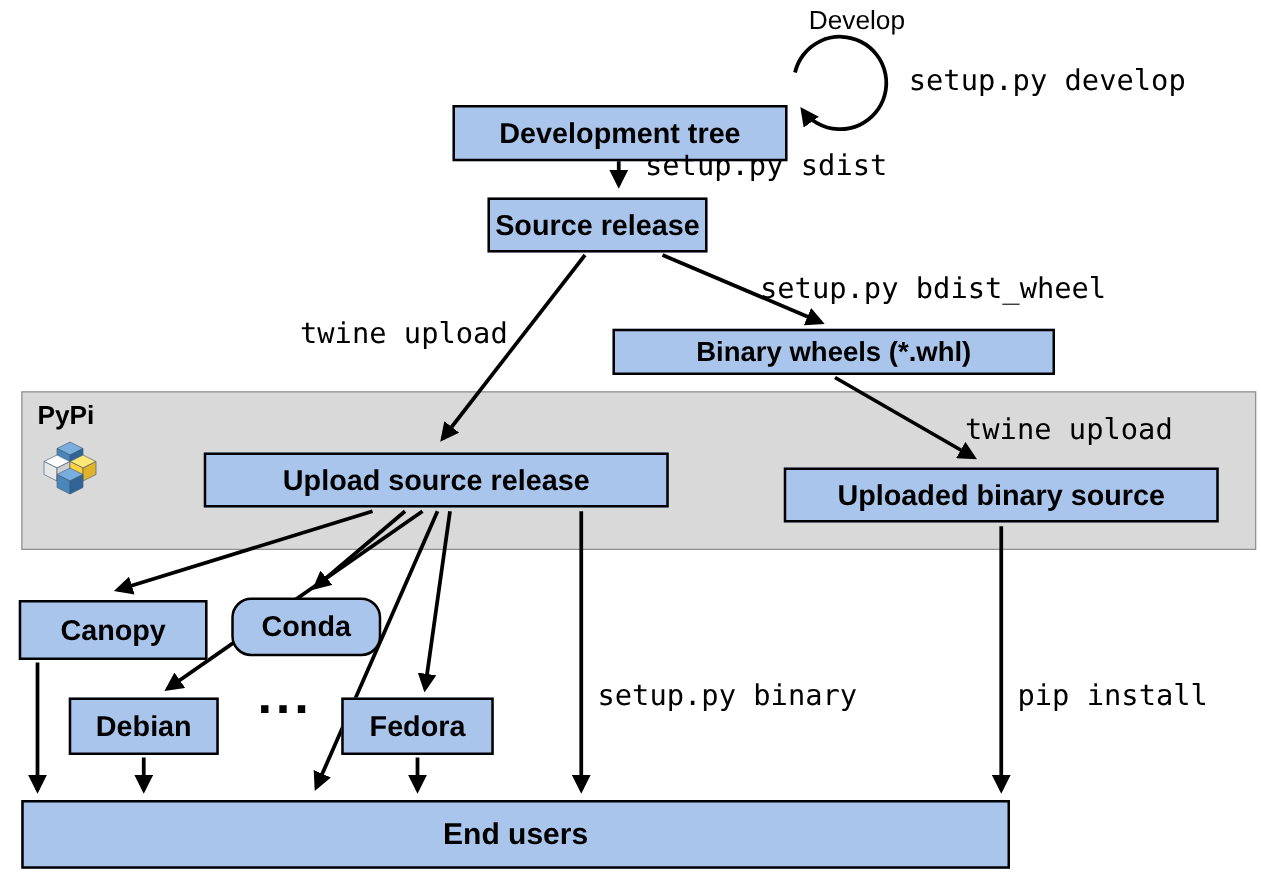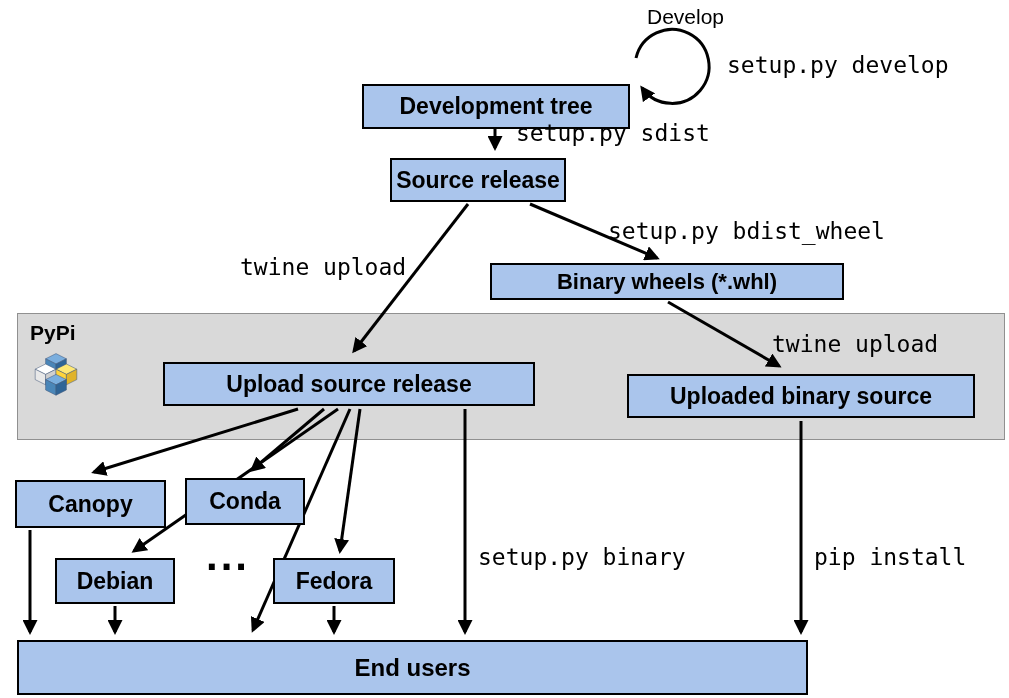--- a/index.html
+++ b/index.html
@@ -98,21 +98,21 @@
   <div class="node" style="left:390px; top:158px; width:176px; height:44px;">Source release</div>
 
   <div class="node" style="left:490px; top:263px; width:354px; height:37px; font-size:22px;">Binary wheels (*.whl)</div>
 
   <div class="node" style="left:163px; top:362px; width:372px; height:44px;">Upload source release</div>
 
   <div class="node" style="left:627px; top:374px; width:348px; height:44px;">Uploaded binary source</div>
 
   <div class="node" style="left:15px; top:480px; width:151px; height:48px;">Canopy</div>
 
-  <div class="node" style="left:185px; top:478px; width:120px; height:47px;">Conda</div>
+  <div class="node" style="left:185px; top:478px; width:120px; height:47px;border-radius:16px;">Conda</div>
 
   <div class="node" style="left:55px; top:558px; width:120px; height:46px;">Debian</div>
 
   <div class="node" style="left:273px; top:558px; width:122px; height:46px;">Fedora</div>
 
   <div class="node" style="left:17px; top:640px; width:791px; height:55px; font-size:24px;">End users</div>
 
   <div class="lbl sans-label" style="left:647px; top:4px;">Develop</div>
 
   <div class="lbl mono" style="left:727px; top:52px;">setup.py develop</div>

